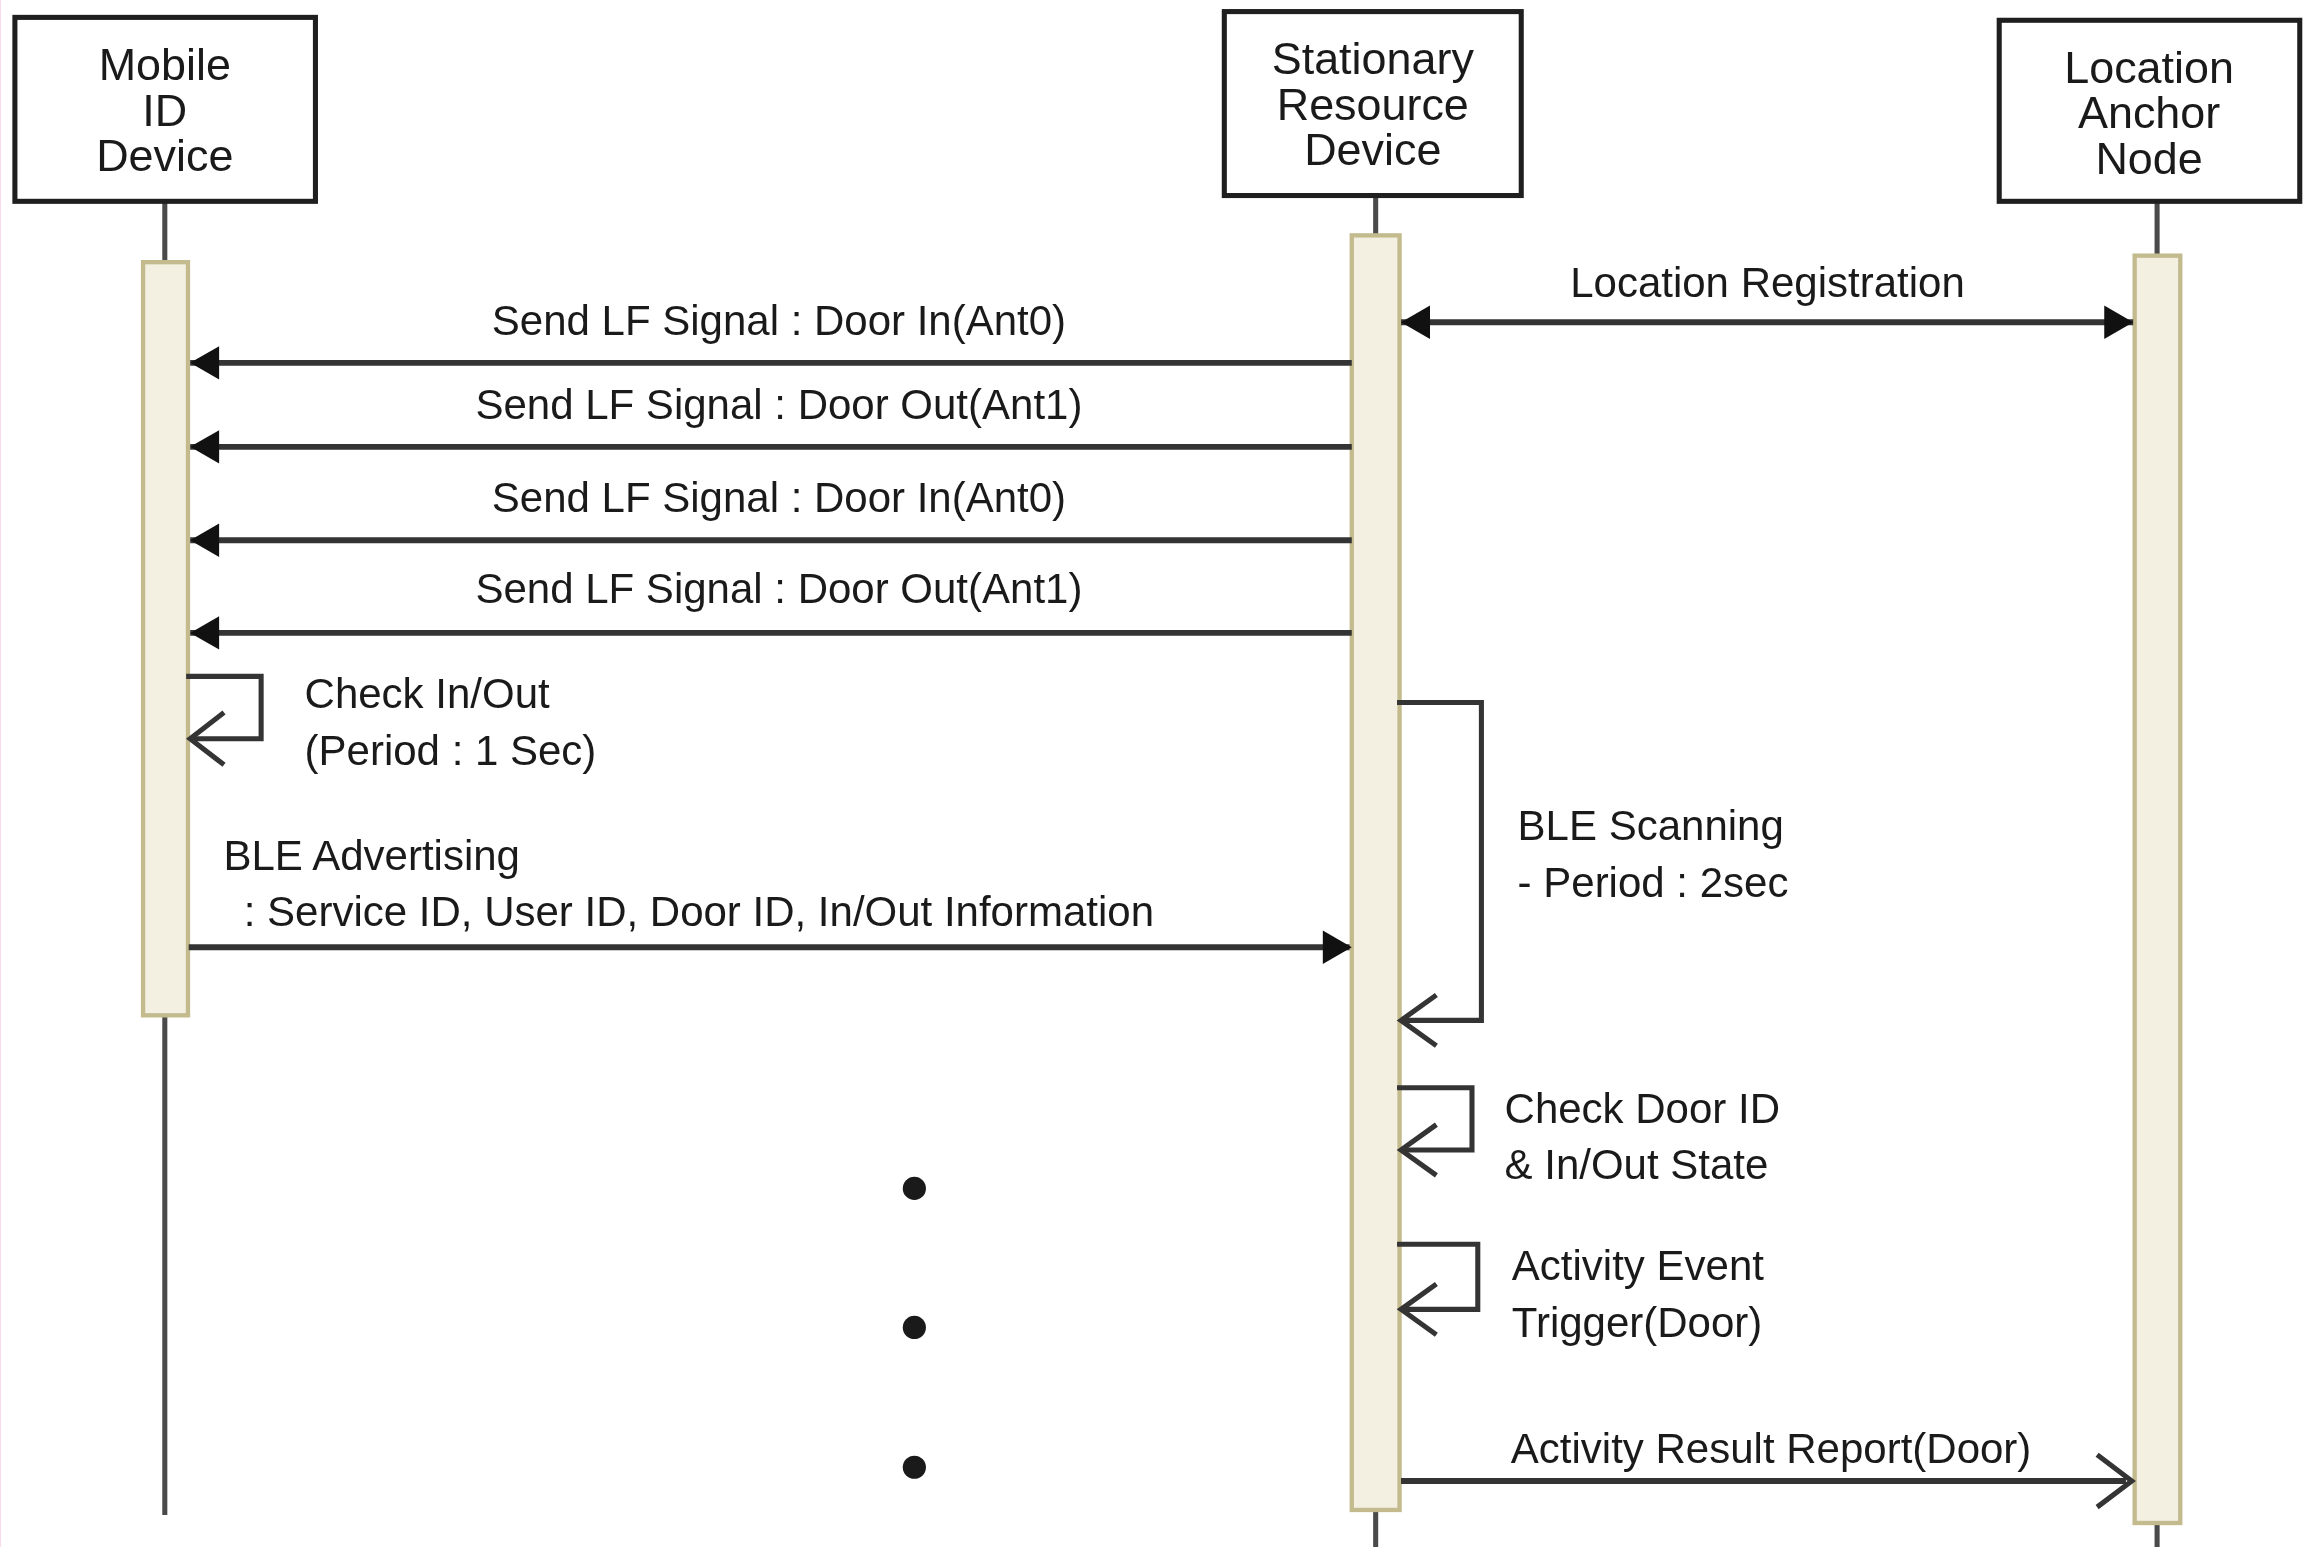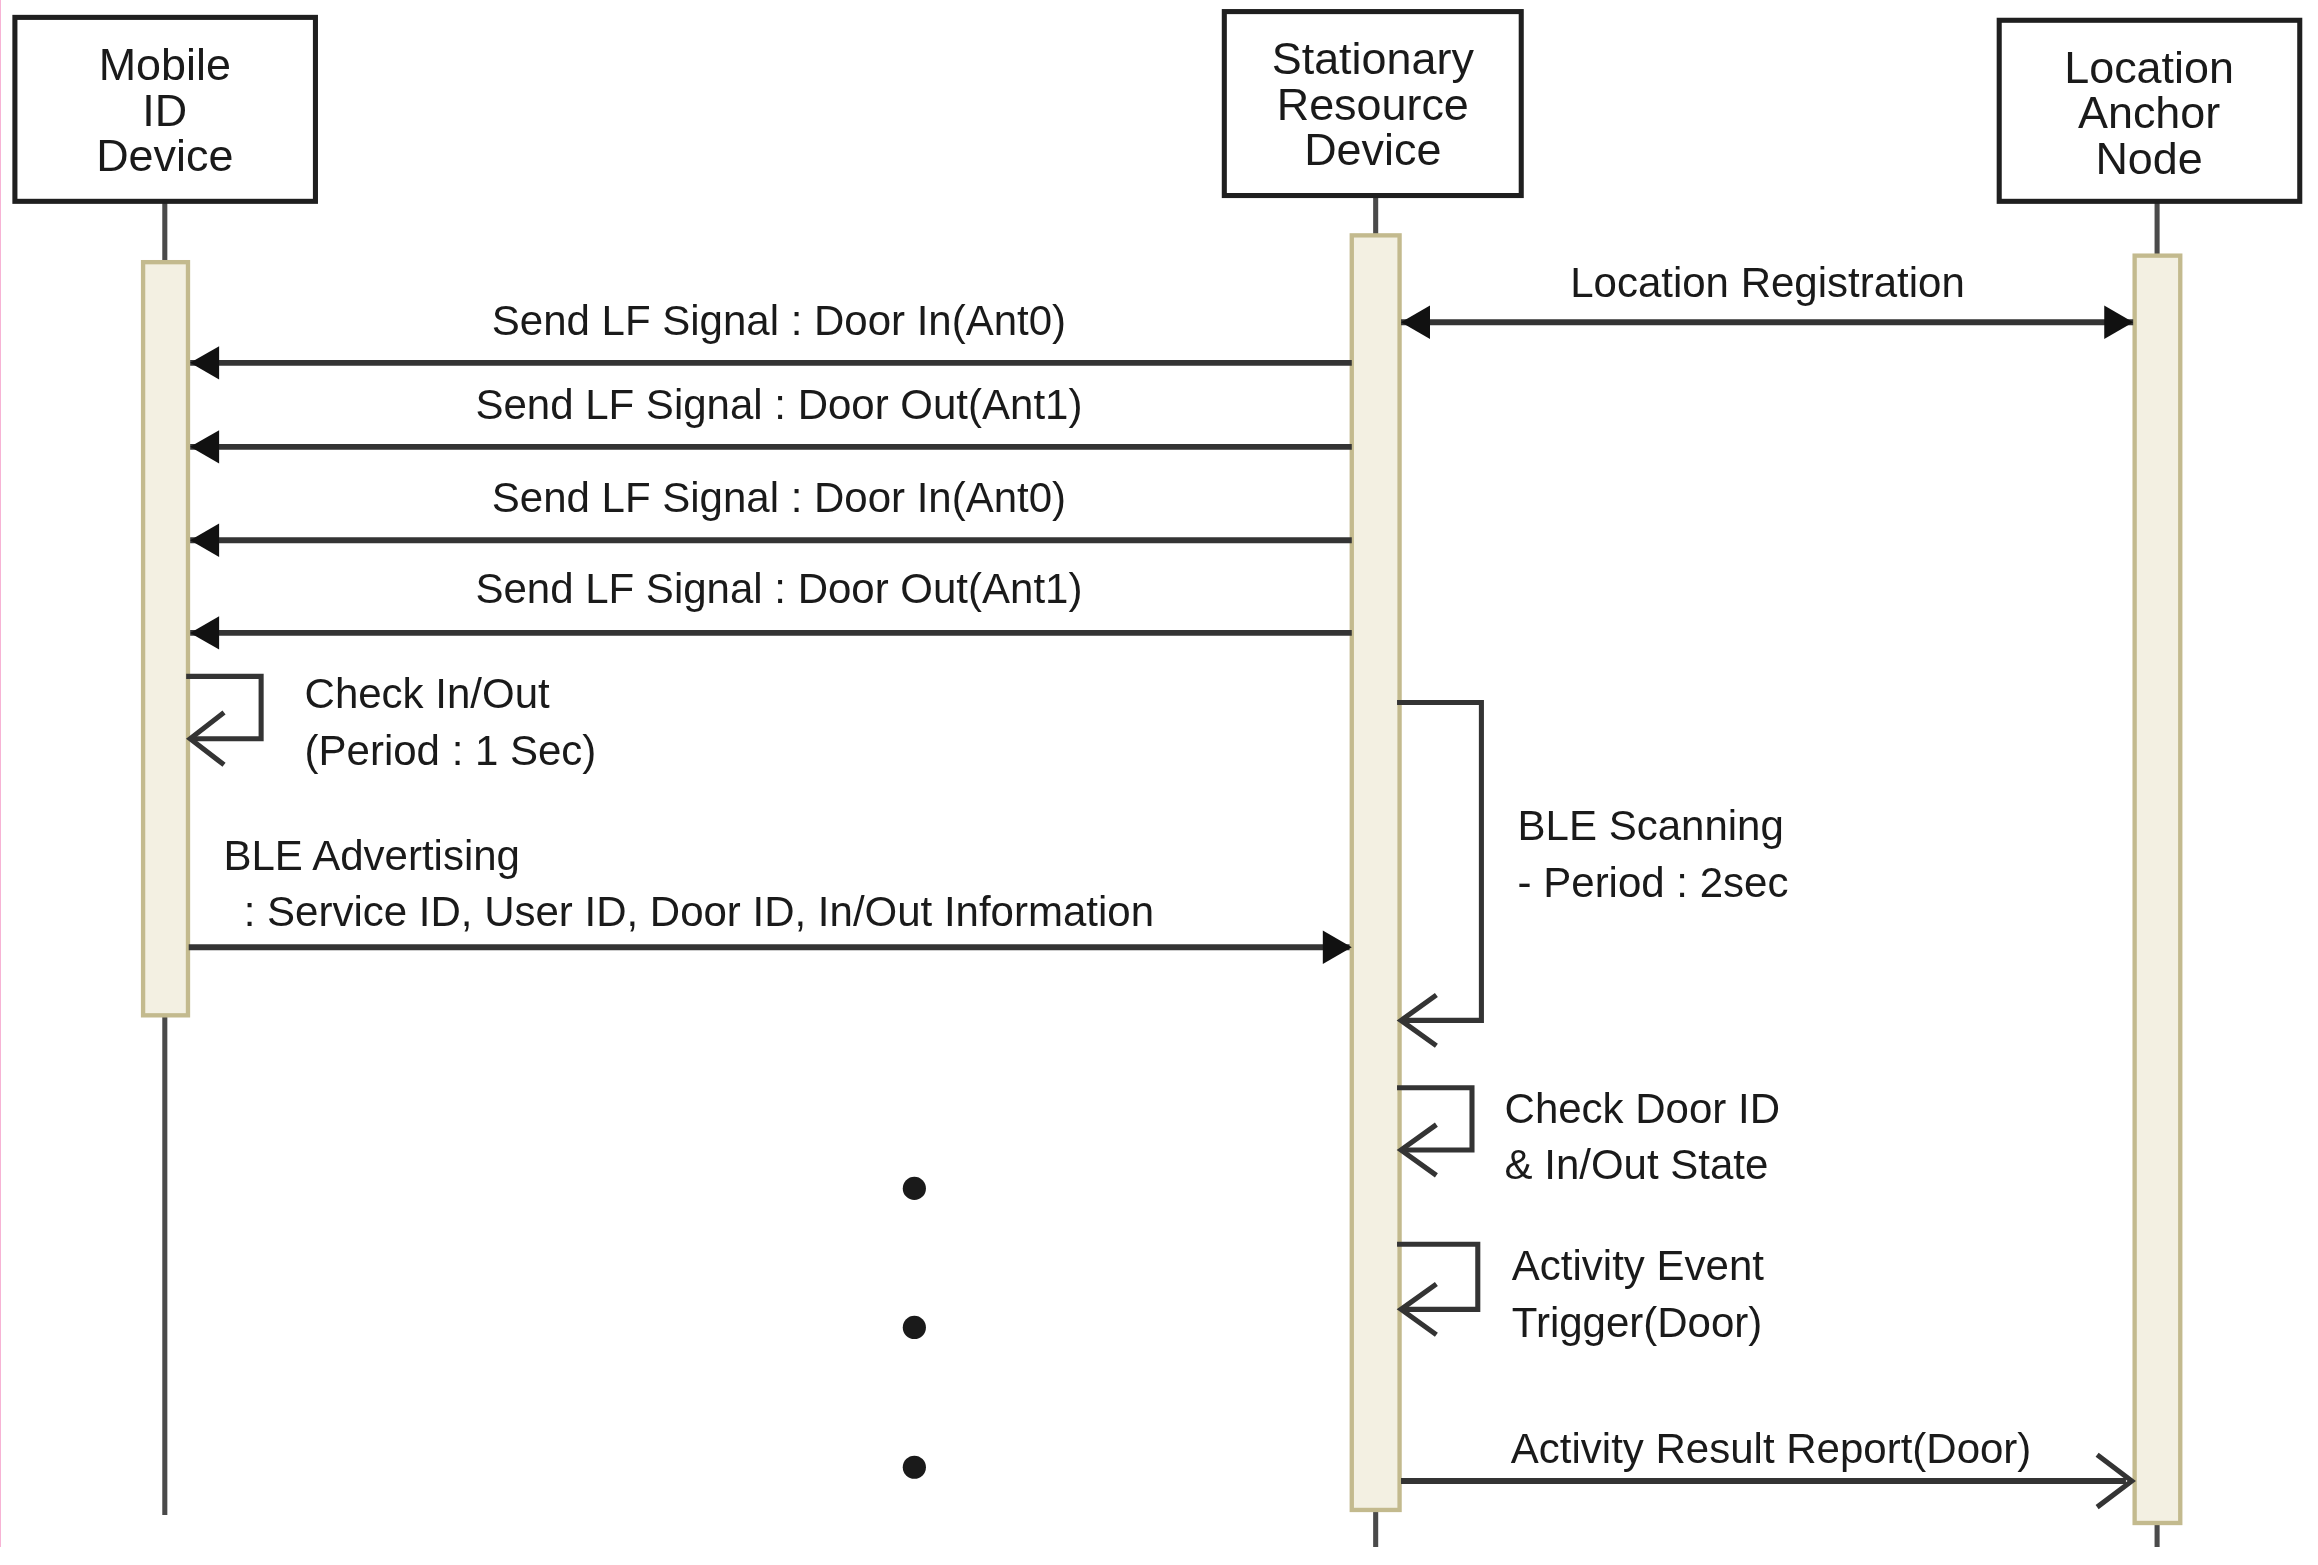--- a/index.html
+++ b/index.html
@@ -4,21 +4,21 @@
 <style>
   html, body {
     margin: 0;
     padding: 0;
     background: #ffffff;
   }
   .stage {
     width: 2319px;
     height: 1547px;
     position: relative;
-    background: #ec4899;
+    background: #f9a8d4;
   }
   svg { display: block; }
   text {
     font-family: "Liberation Sans", "DejaVu Sans", sans-serif;
     fill: #1a1a1a;
   }
   .actor-label  { font-size: 62px; }
   .msg-label    { font-size: 58px; }
 </style>
 </head>

